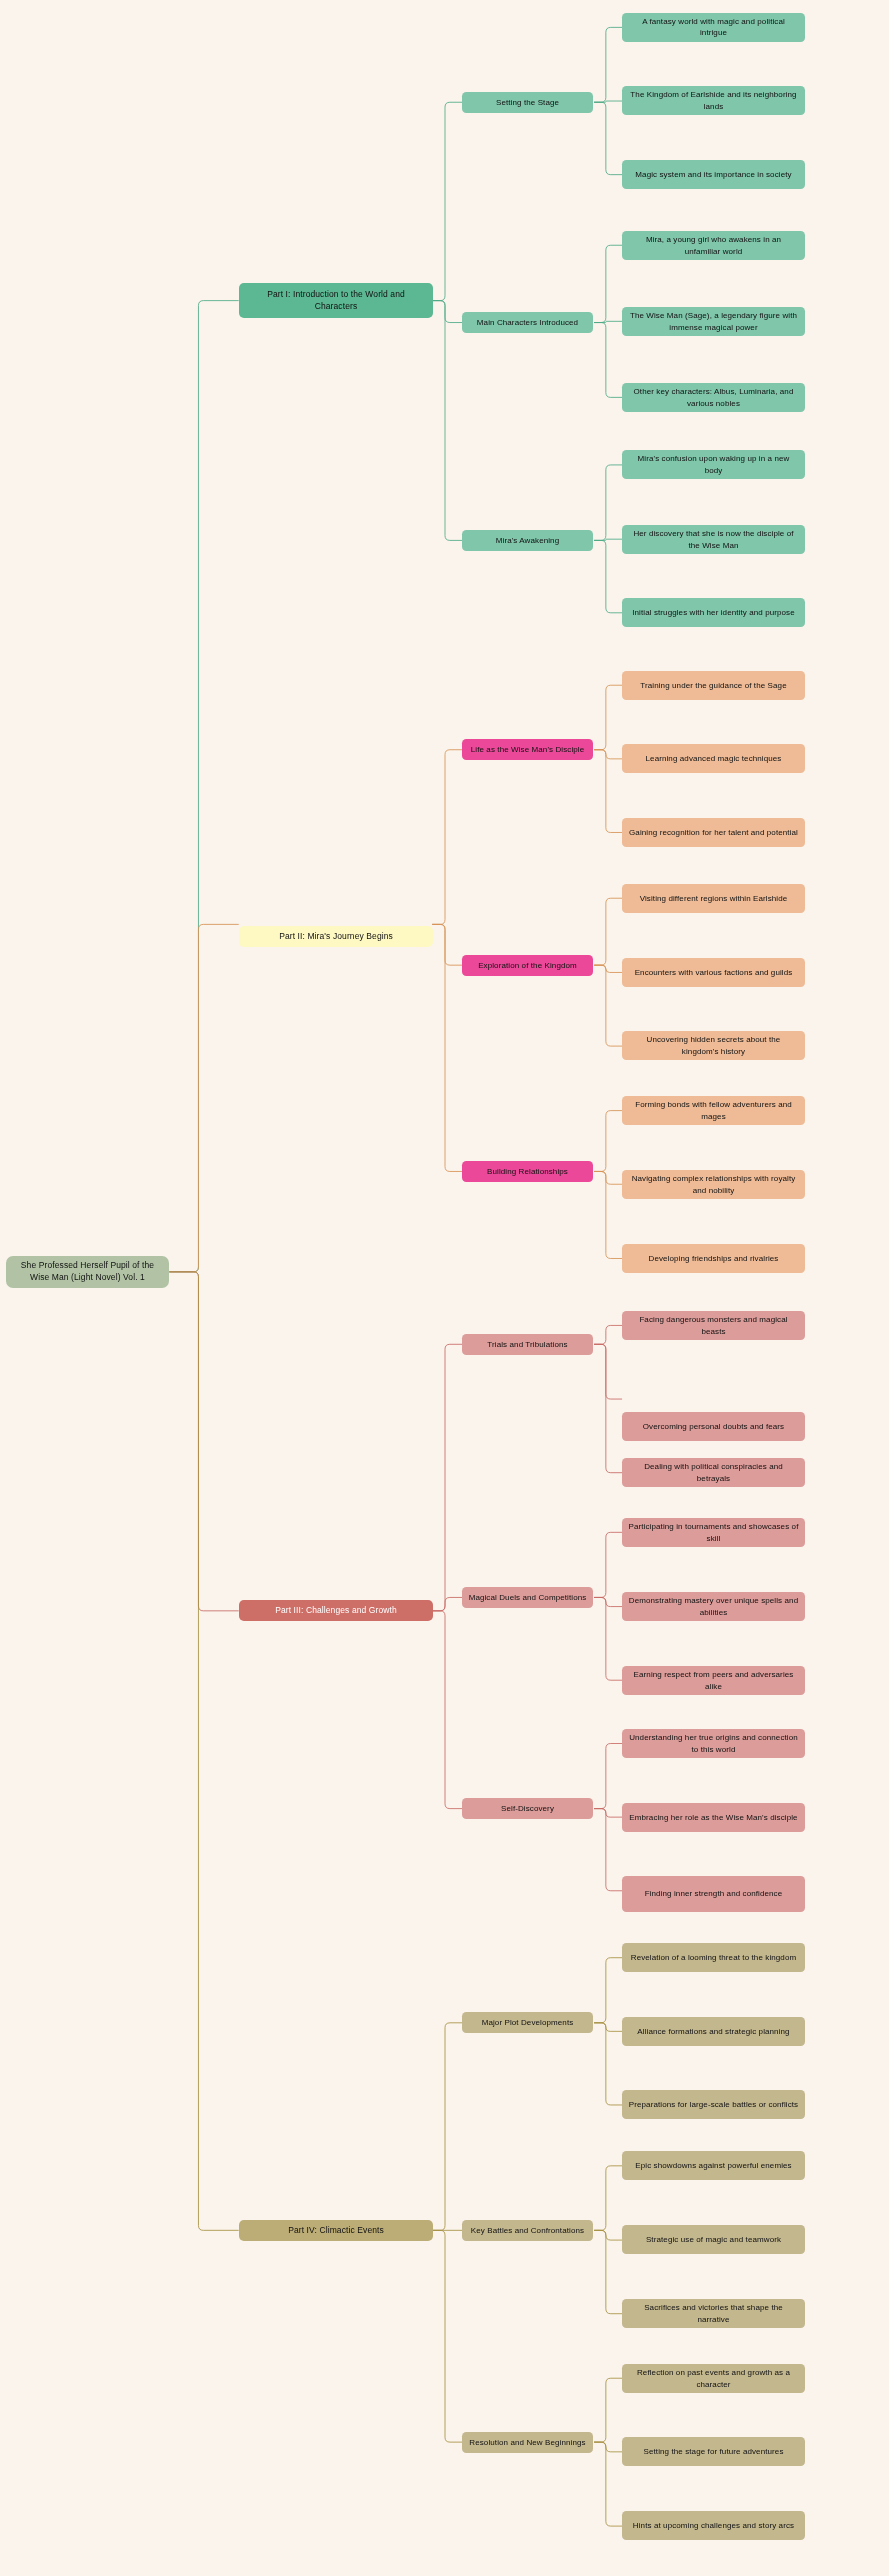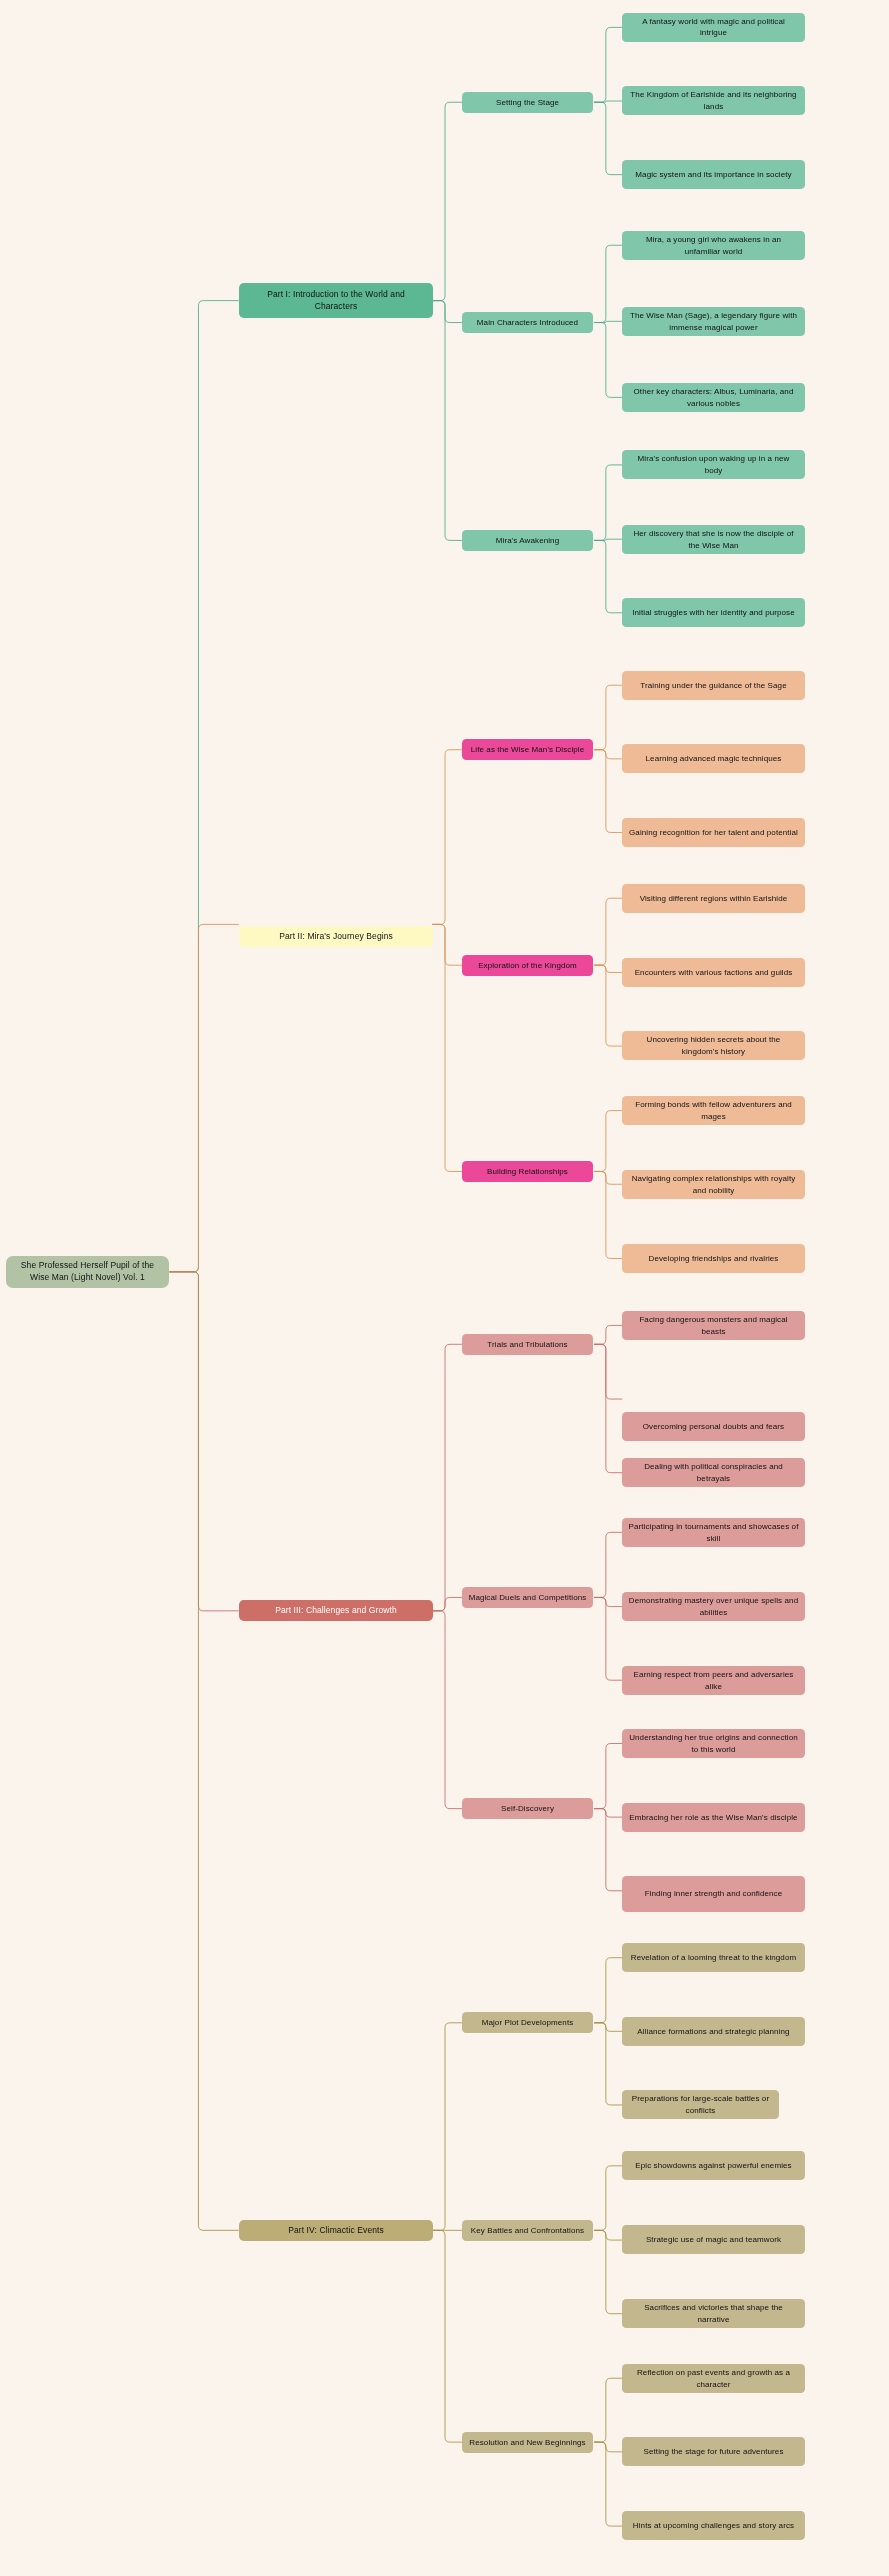--- a/index.html
+++ b/index.html
@@ -252,21 +252,21 @@
       </div>
       <div class="node sub sub-4" style="left: 462px; top: 2012px; width: 131px; min-height: 21px; height: 21px;">
         <span>Major Plot Developments</span>
       </div>
       <div class="node leaf leaf-4" style="left: 622px; top: 1943px; width: 183px; min-height: 29px; height: 29px;">
         <span>Revelation of a looming threat to the kingdom</span>
       </div>
       <div class="node leaf leaf-4" style="left: 622px; top: 2017px; width: 183px; min-height: 29px; height: 29px;">
         <span>Alliance formations and strategic planning</span>
       </div>
-      <div class="node leaf leaf-4" style="left: 622px; top: 2090px; width: 157px; min-height: 29px; height: 29px;">
+      <div class="node leaf leaf-4" style="left: 622px; top: 2090px; width: 183px; min-height: 29px; height: 29px;">
         <span>Preparations for large-scale battles or conflicts</span>
       </div>
       <div class="node sub sub-4" style="left: 462px; top: 2220px; width: 131px; min-height: 21px; height: 21px;">
         <span>Key Battles and Confrontations</span>
       </div>
       <div class="node leaf leaf-4" style="left: 622px; top: 2151px; width: 183px; min-height: 29px; height: 29px;">
         <span>Epic showdowns against powerful enemies</span>
       </div>
       <div class="node leaf leaf-4" style="left: 622px; top: 2225px; width: 183px; min-height: 29px; height: 29px;">
         <span>Strategic use of magic and teamwork</span>

